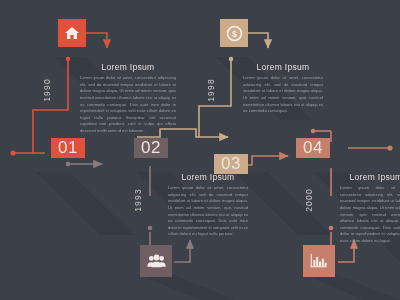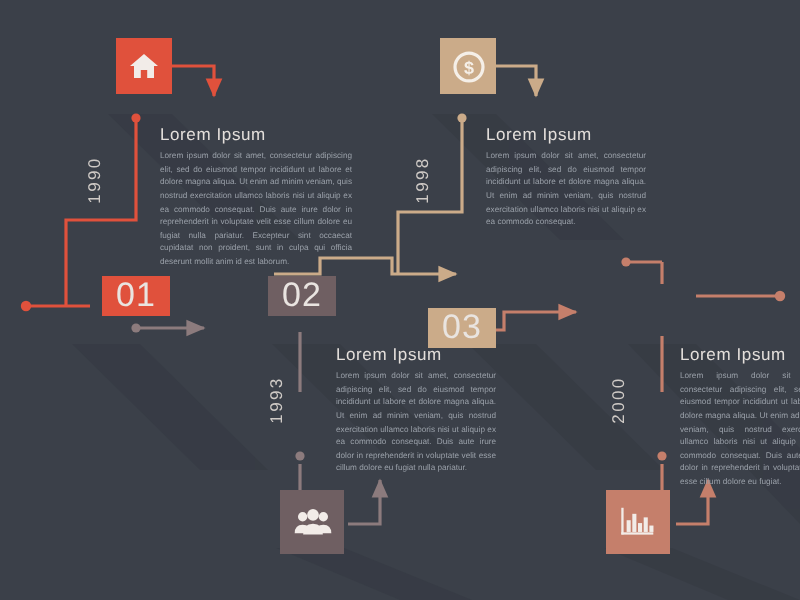--- a/index.html
+++ b/index.html
@@ -26,21 +26,21 @@
   .icon-box svg { display:block; }
   .year {
     position:absolute;
     font-size:8.5px; letter-spacing:1.2px;
     color:#cfcac6;
     transform-origin:center center;
     white-space:nowrap;
   }
   .block { position:absolute; width:96px; }
   .block .head {
-    font-size:8.5px; color:#e4dfdb; text-align:left;
+    font-size:8.5px; color:#e4dfdb; text-align:center;
     margin-bottom:3px; letter-spacing:.3px;
   }
   .block .body {
     font-size:4.1px; line-height:1.62;
     color:#9aa0a9; text-align:justify;
   }
   .block.narrow { width:80px; }
   .block.narrow2 { width:72px; }
   svg.wires { position:absolute; left:0; top:0; }
 </style>
@@ -161,20 +161,23 @@
 
   <div class="node num-box" style="left:51px;  top:138px; background:#e0513c;">
     <span>01</span>
   </div>
   <div class="node num-box" style="left:134px; top:138px; background:#6f5f62;">
     <span>02</span>
   </div>
   <div class="node num-box" style="left:214px; top:154px; background:#cbab89;">
     <span>03</span>
   </div>
+  <div class="node num-box" style="left:296px; top:138px; background:#c57f6b;">
+    <span>04</span>
+  </div>
 
   <div class="year" style="left:47px;  top:90px;  transform:translate(-50%,-50%) rotate(-90deg);">1990</div>
   <div class="year" style="left:138px; top:200px; transform:translate(-50%,-50%) rotate(-90deg);">1993</div>
   <div class="year" style="left:211px; top:90px;  transform:translate(-50%,-50%) rotate(-90deg);">1998</div>
   <div class="year" style="left:309px; top:200px; transform:translate(-50%,-50%) rotate(-90deg);">2000</div>
 
   <div class="block" style="left:80px; top:62px;">
     <div class="head">Lorem Ipsum</div>
     <div class="body">Lorem ipsum dolor sit amet, consectetur adipiscing elit, sed do eiusmod tempor incididunt ut labore et dolore magna aliqua. Ut enim ad minim veniam, quis nostrud exercitation ullamco laboris nisi ut aliquip ex ea commodo consequat. Duis aute irure dolor in reprehenderit in voluptate velit esse cillum dolore eu fugiat nulla pariatur. Excepteur sint occaecat cupidatat non proident, sunt in culpa qui officia deserunt mollit anim id est laborum.</div>
   </div>

